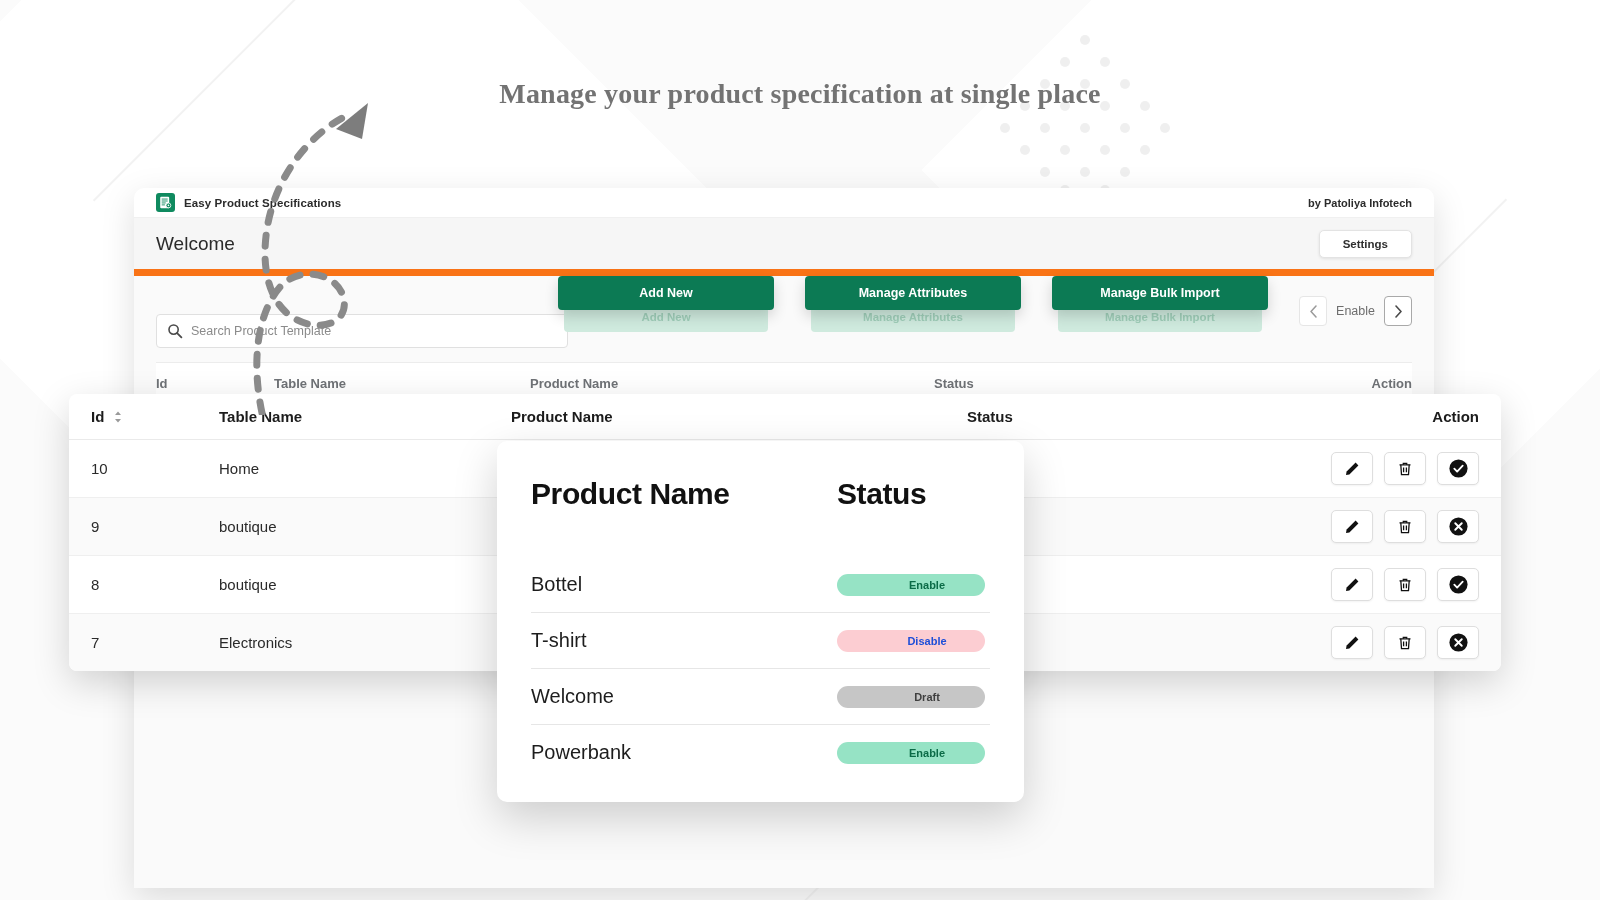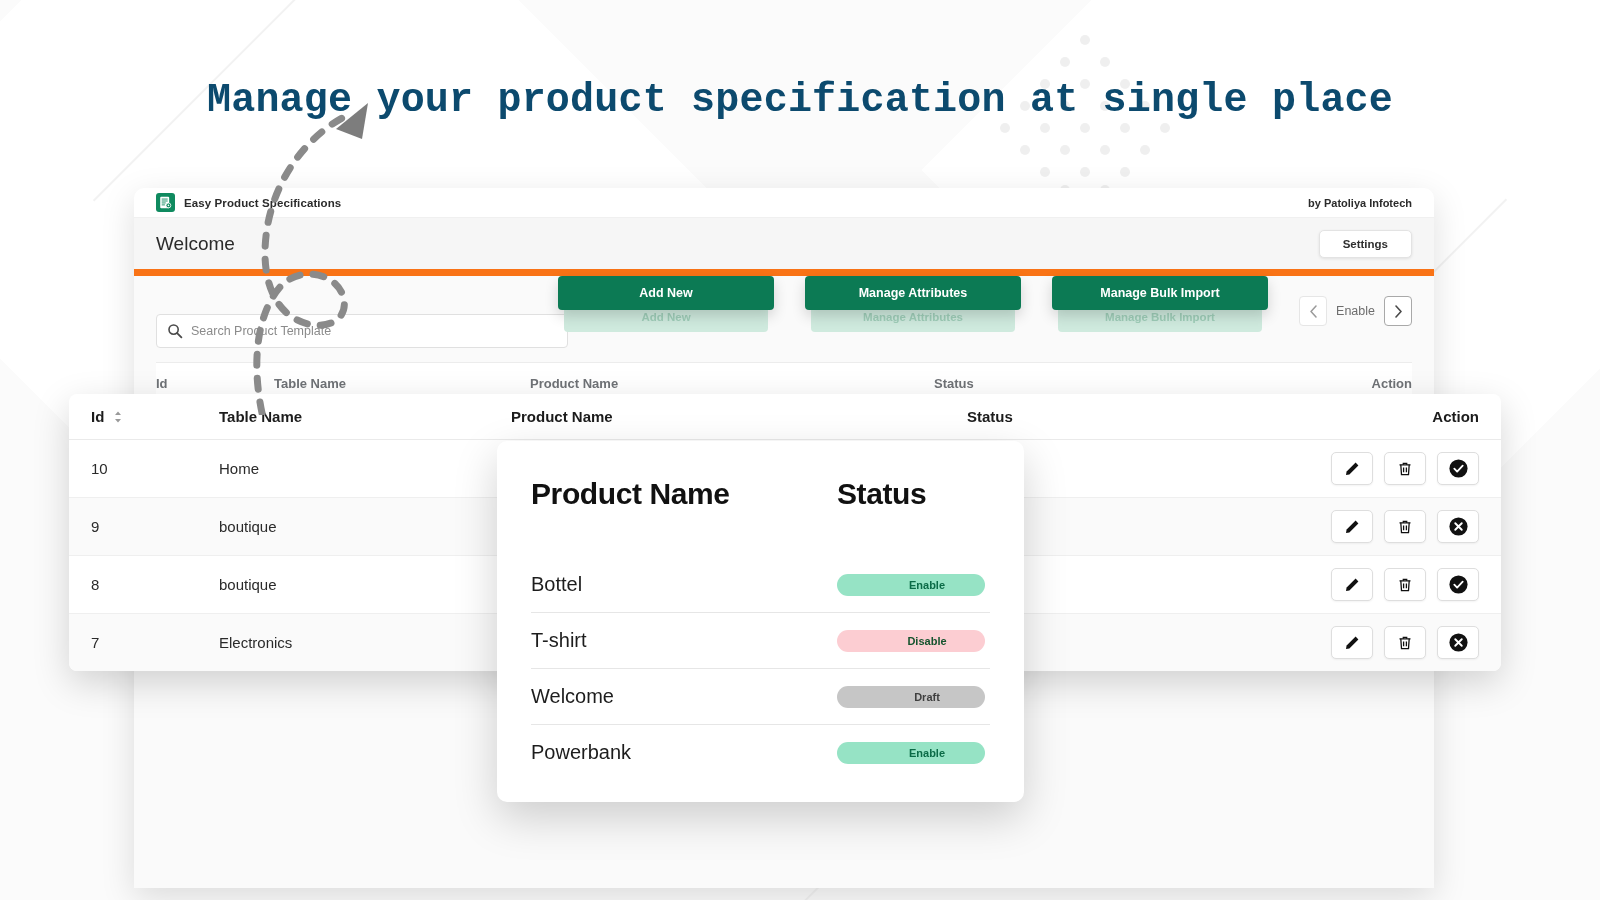--- a/index.html
+++ b/index.html
@@ -58,25 +58,25 @@
     z-index: 40;
     pointer-events: none;
   }
 
   
   .headline {
     position: absolute;
     left: 0; right: 0;
     top: 78px;
     text-align: center;
-    font-family: Liberation Mono, monospace;
-    font-weight: bold;
-    font-size: 40px;
+    font-family: Liberation Serif, serif;
+    font-weight: bold;
+    font-size: 28px;
     letter-spacing: .2px;
-    color: #0c4a6e;
+    color: #737373;
     z-index: 5;
   }
 
   
   .app-window {
     position: absolute;
     left: 134px; top: 188px;
     width: 1300px; height: 700px;
     background: #fafafa;
     border-radius: 10px 10px 0 0;
@@ -375,21 +375,21 @@
     height: 22px;
     border-radius: 17px;
     display: flex;
     align-items: center;
     justify-content: center;
     font-size: 11px;
     font-weight: bold;
     padding-left: 32px;
   }
   .pill.enable  { background: #96e3c5; color: #0b6b47; }
-  .pill.disable { background: #fccdd2; color: #14532d; }
+  .pill.disable { background: #fccdd2; color: #1d4ed8; }
   .pill.draft   { background: #c6c6c6; color: #3f3f3f; }
 </style>
 </head>
 <body>
 
 <div class="bg-layer">
   <div class="bg-tri-left"></div>
   <div class="bg-tri-right"></div>
   <div class="bg-tri-mid"></div>
   <svg class="bg-dots" viewBox="0 0 200 165">

